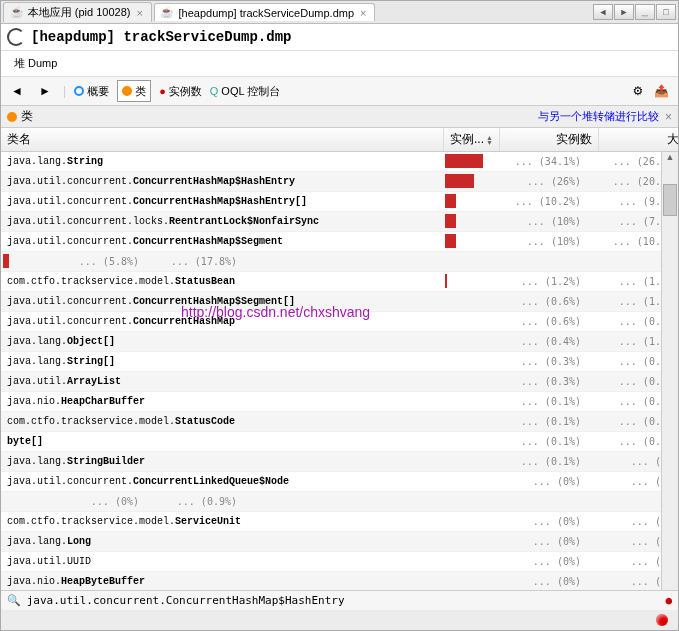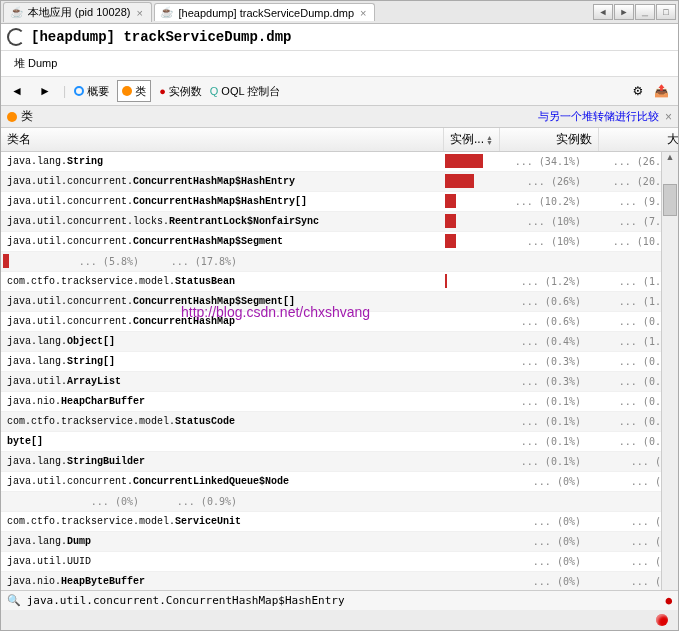--- a/index.html
+++ b/index.html
@@ -239,21 +239,21 @@
             <div class="td c3"><span class="dots"></span> (0%)</div>
             <div class="td c4"><span class="dots"></span> (0.9%)</div>
           </div>
           <div class="tr">
             <div class="td c1"><span>com.ctfo.trackservice.model.</span><span style="font-weight: bold;">ServiceUnit</span></div>
             <div class="td c2"></div>
             <div class="td c3"><span class="dots"></span> (0%)</div>
             <div class="td c4"><span class="dots"></span> (0%)</div>
           </div>
           <div class="tr">
-            <div class="td c1"><span>java.lang.</span><span style="font-weight: bold;">Dump</span></div>
+            <div class="td c1"><span>java.lang.</span><span style="font-weight: bold;">Long</span></div>
             <div class="td c2"></div>
             <div class="td c3"><span class="dots"></span> (0%)</div>
             <div class="td c4"><span class="dots"></span> (0%)</div>
           </div>
           <div class="tr">
             <div class="td c1"><span>java.util.</span><span style="font-weight: normal;">UUID</span></div>
             <div class="td c2"></div>
             <div class="td c3"><span class="dots"></span> (0%)</div>
             <div class="td c4"><span class="dots"></span> (0%)</div>
           </div>

